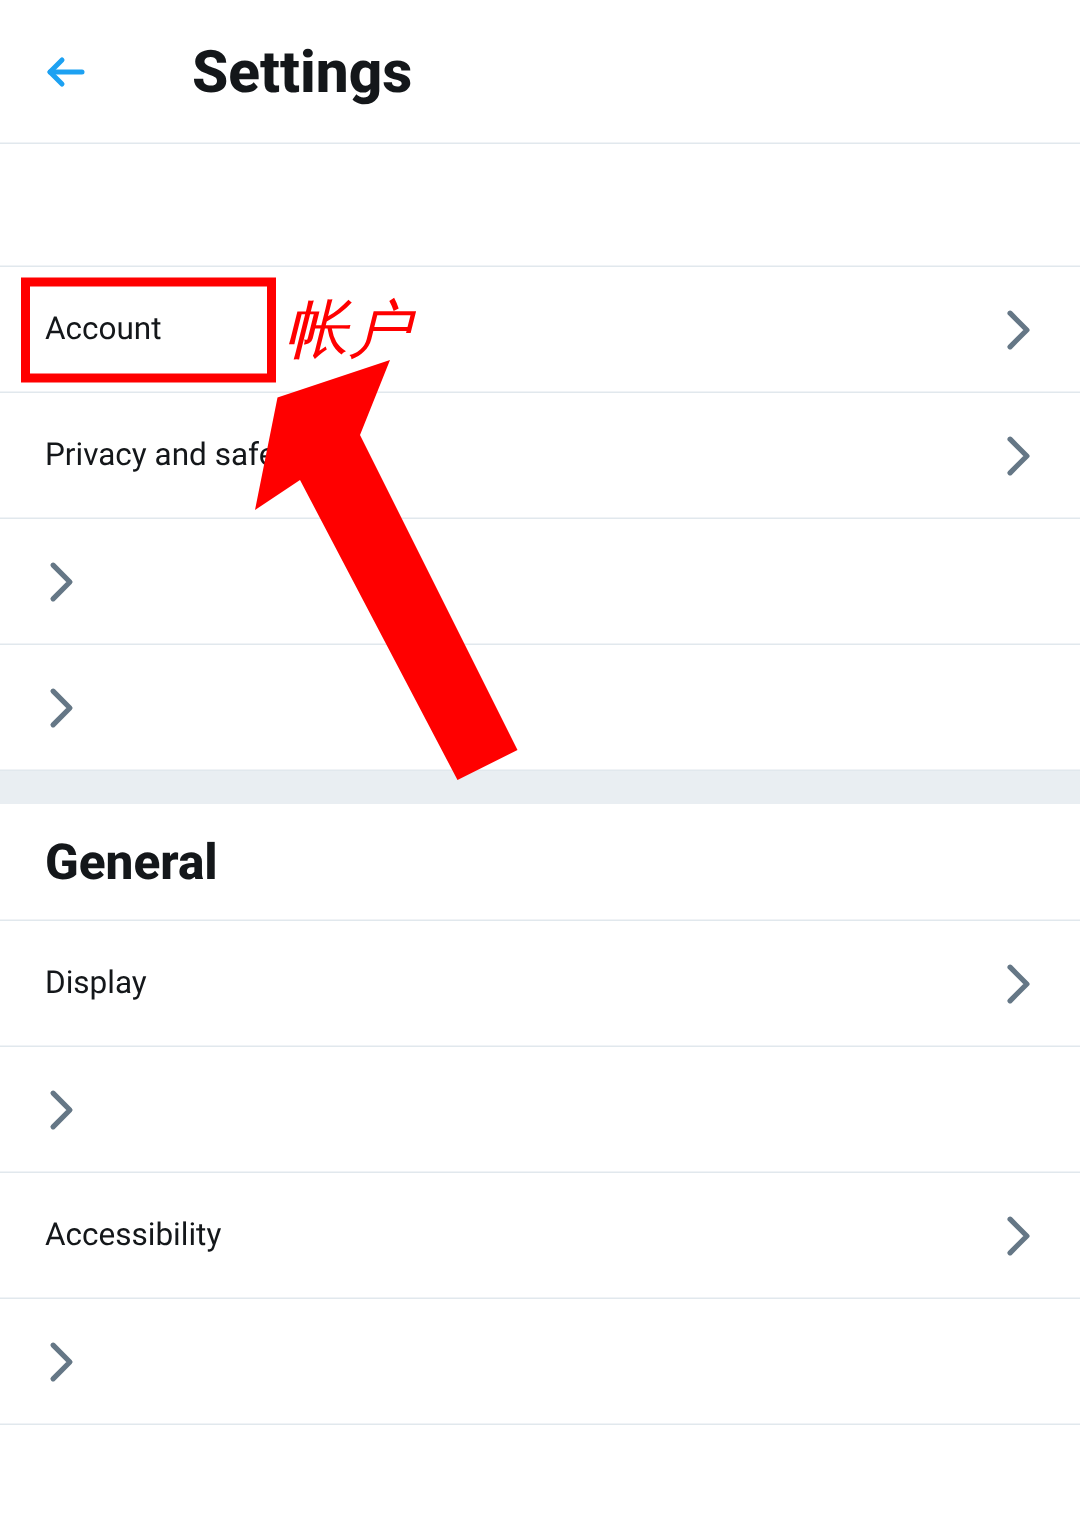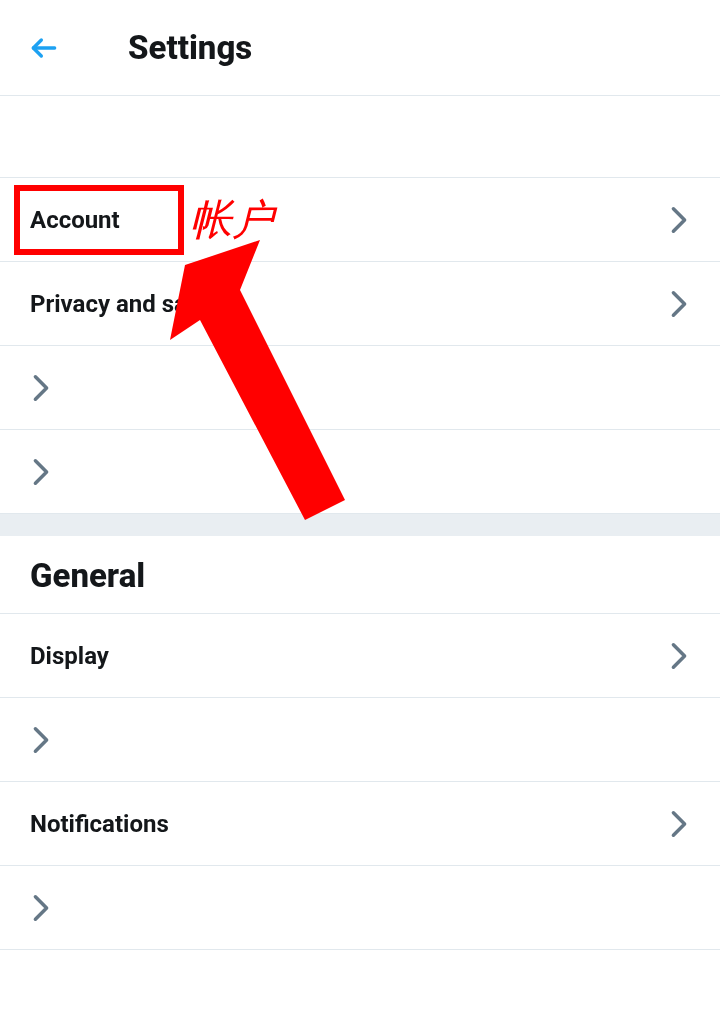--- a/index.html
+++ b/index.html
@@ -36,44 +36,44 @@
     .back-btn svg {
       width: 32px;
       height: 32px;
       stroke: #1da1f2;
       stroke-width: 2.5;
       fill: none;
       stroke-linecap: round;
       stroke-linejoin: round;
     }
     .title {
-      font-size: 33px;
+      font-size: 39px;
       font-weight: 800;
       color: #14171a;
       margin-left: 40px;
     }
     .spacer-top {
       height: 82px;
       background: #fff;
       border-bottom: 1px solid #e1e8ed;
     }
     .list-item {
       display: flex;
       align-items: center;
       justify-content: space-between;
       height: 84px;
       padding: 0 30px;
       border-bottom: 1px solid #e1e8ed;
       background: #fff;
       cursor: pointer;
     }
     .list-item .label {
-      font-size: 24px;
+      font-size: 21px;
       color: #14171a;
-      font-weight: 700;
+      font-weight: 400;
     }
     .chevron {
       width: 22px;
       height: 22px;
       display: flex;
       align-items: center;
       justify-content: center;
     }
     .chevron svg {
       width: 18px;
@@ -195,21 +195,21 @@
 
 <div class="list-item">
   <span class="chevron">
     <svg viewBox="0 0 12 20">
         <polyline points="2,2 10,10 2,18"></polyline>
       </svg>
   </span>
 </div>
 
 <div class="list-item">
-  <span class="label">Notifications</span>
+  <span class="label">Accessibility</span>
   <span class="chevron">
     <svg viewBox="0 0 12 20">
         <polyline points="2,2 10,10 2,18"></polyline>
       </svg>
   </span>
 </div>
 
 <div class="list-item">
   <span class="chevron">
     <svg viewBox="0 0 12 20">

